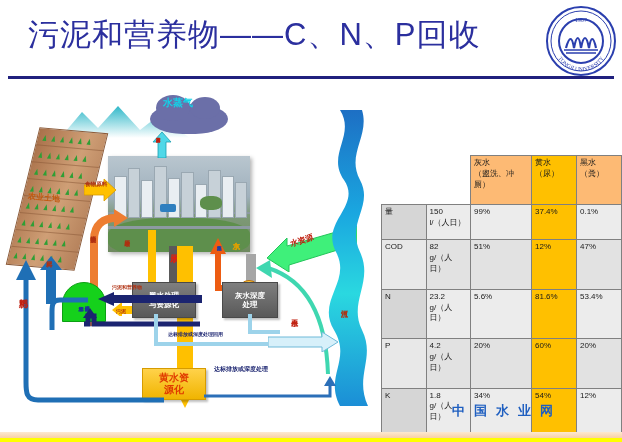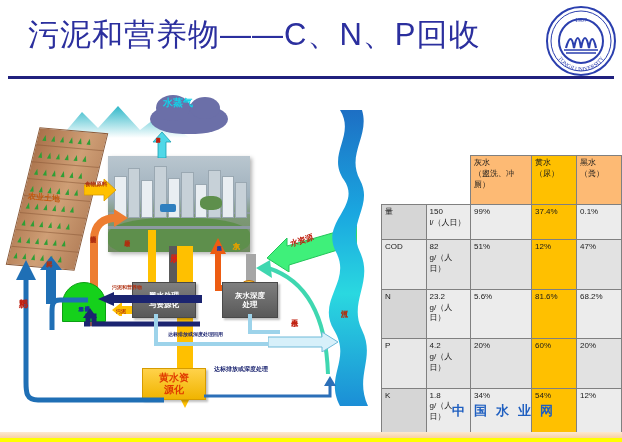--- a/index.html
+++ b/index.html
@@ -394,21 +394,21 @@
       <td class="cell alt">51%</td>
       <td class="cell hl alt">12%</td>
       <td class="cell alt">47%</td>
     </tr>
     <tr>
       <td class="rowlabel">N</td>
       <td class="cell" style="white-space:pre-line;">23.2
 g/（人日）</td>
       <td class="cell">5.6%</td>
       <td class="cell hl">81.6%</td>
-      <td class="cell">68.2%</td>
+      <td class="cell">53.4%</td>
     </tr>
     <tr>
       <td class="rowlabel alt">P</td>
       <td class="cell alt" style="white-space:pre-line;">4.2
 g/（人日）</td>
       <td class="cell alt">20%</td>
       <td class="cell hl alt">60%</td>
       <td class="cell alt">20%</td>
     </tr>
     <tr>

